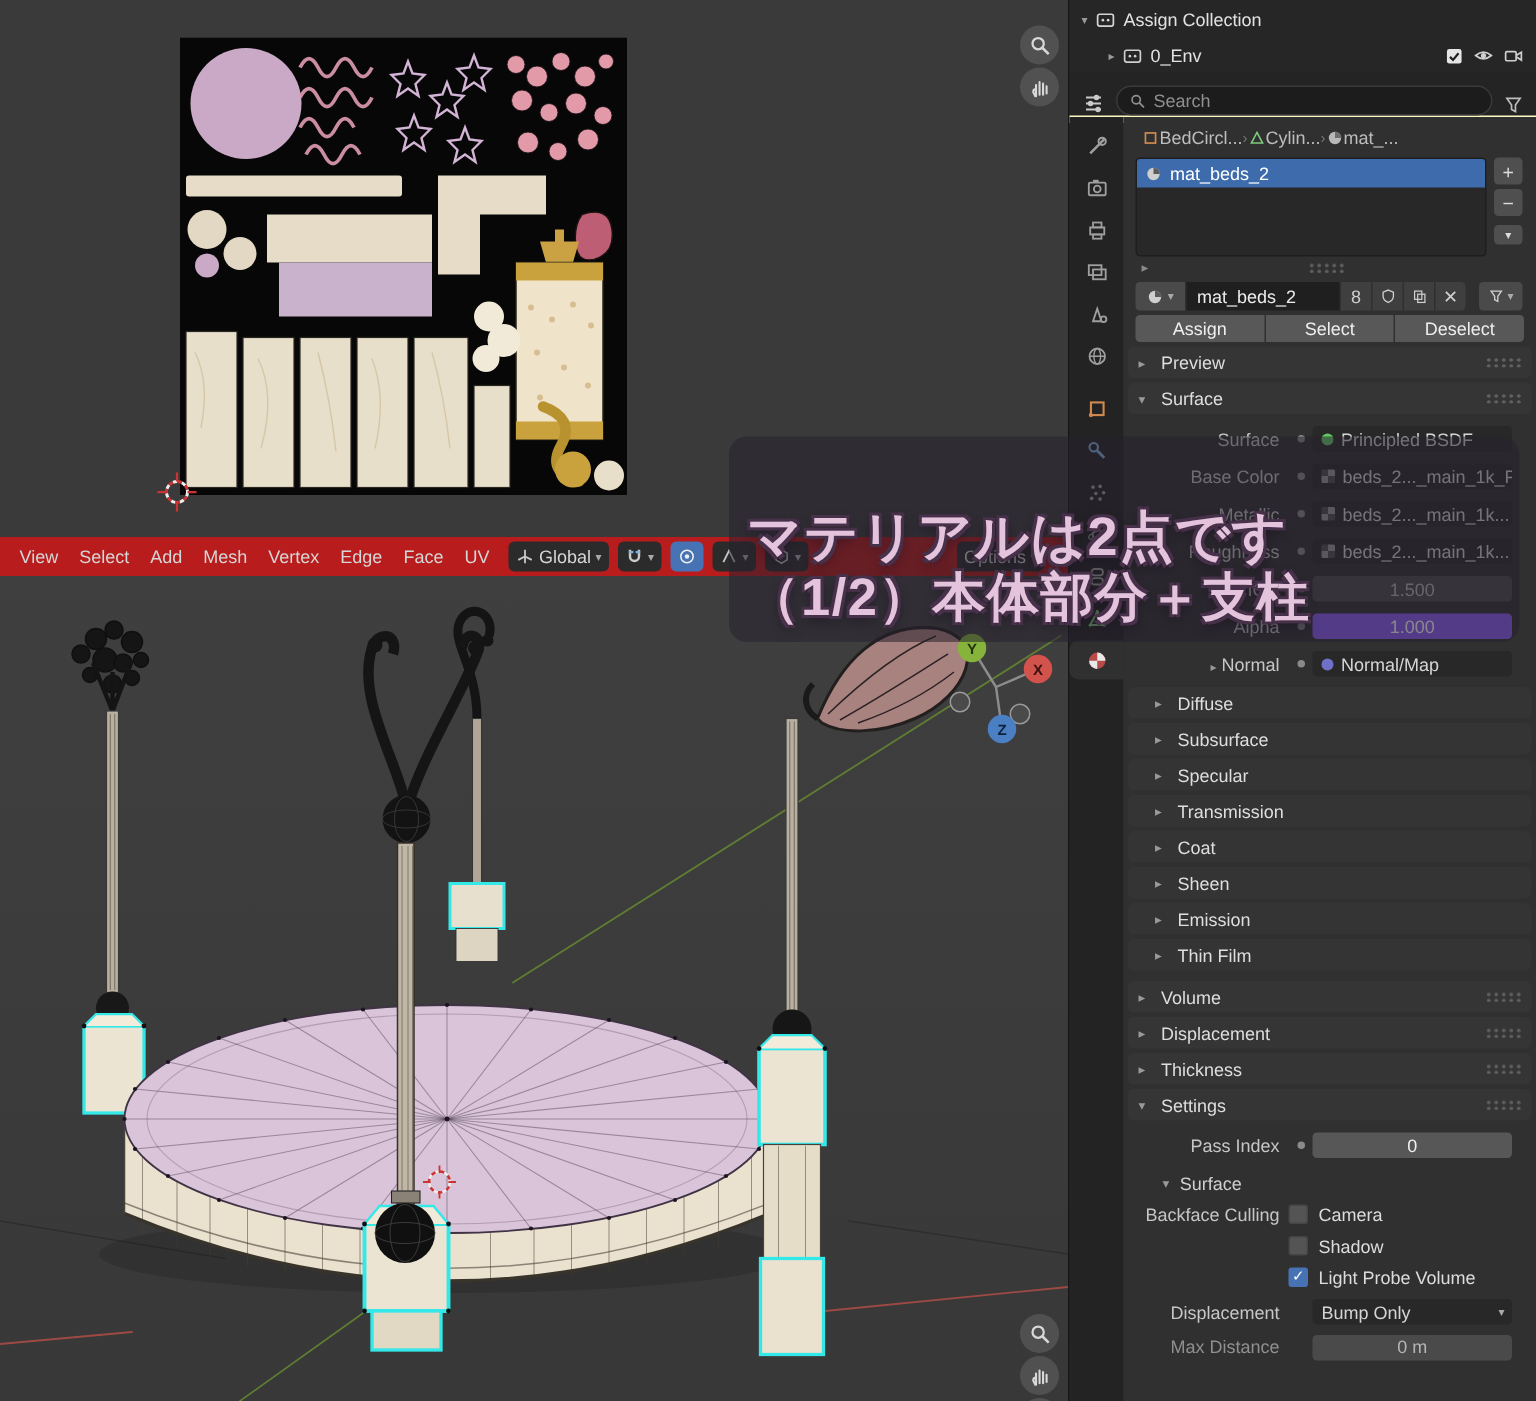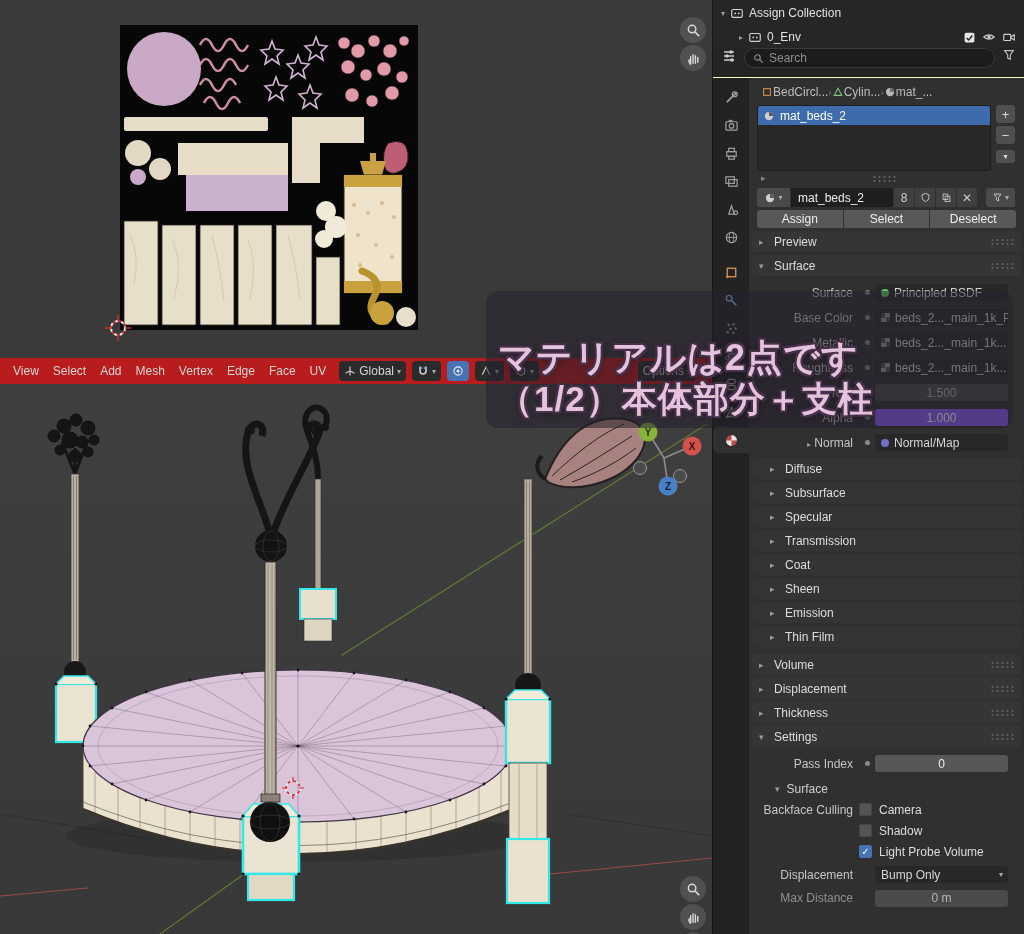--- a/index.html
+++ b/index.html
@@ -14,21 +14,21 @@
   .hw.blue{background:#4772b3;}
   .chev{font-size:8px;color:#aaa;}
   .vp{position:absolute;left:0;top:384px;width:712px;height:550px;background:linear-gradient(#3f3f3f,#383838);overflow:hidden;}
   .giz{position:absolute;left:620px;top:30px;}
   
   .right{position:absolute;left:712px;top:0;width:312px;height:934px;background:#303030;border-left:1px solid #151515;box-sizing:border-box;font-size:12px;}
   .outl{position:absolute;left:0;top:0;right:0;height:48px;background:#262626;border-bottom:1px solid #191919;color:#e2e2e2;}
   .orow{display:flex;align-items:center;height:22px;gap:5px;padding:2px 8px 0 8px;}
   .orow .oright{margin-left:auto;display:flex;gap:6px;align-items:center;}
   .props{position:absolute;top:48px;left:0;right:0;bottom:0;}
-  .phd{height:29px;background:#242424;display:flex;align-items:flex-start;padding:0 8px;gap:7px;border-bottom:5px solid #fef9c3;}
+  .phd{height:29px;background:#242424;display:flex;align-items:flex-end;padding:0 8px;gap:7px;border-bottom:5px solid #fef9c3;}
   .srch{flex:1;height:18px;background:#1c1c1c;border:1px solid #3a3a3a;border-radius:10px;display:flex;align-items:center;gap:5px;padding:0 8px;color:#8f8f8f;}
   .tabs{position:absolute;left:0;top:30px;bottom:0;width:36px;background:#232323;}
   .tab{position:absolute;left:0;width:36px;height:26px;display:flex;align-items:center;justify-content:center;}
   .tab.active{background:#303030;border-radius:6px 0 0 6px;}
   .pc{position:absolute;left:36px;right:0;top:30px;bottom:0;background:#303030;color:#cccccc;overflow:hidden;}
   .bc{display:flex;align-items:center;gap:0;padding:7px 10px 3px 12px;color:#bdbdbd;}
   .bc .sep{color:#757575;font-size:10px;}
   .slotwrap{display:flex;margin:3px 8px 0 8px;}
   .slotlist{flex:1;height:64px;background:#282828;border:1px solid #1e1e1e;border-radius:3px;overflow:hidden;}
   .slotrow{height:19px;background:#3d6bac;display:flex;align-items:center;gap:5px;padding:0 5px;color:#fff;}

